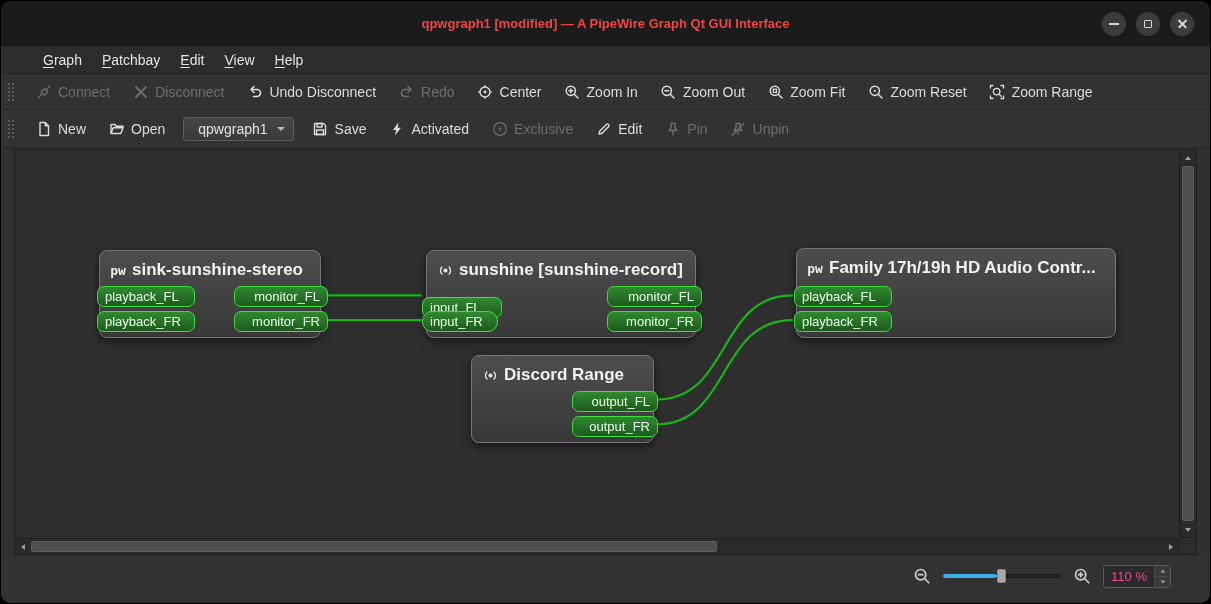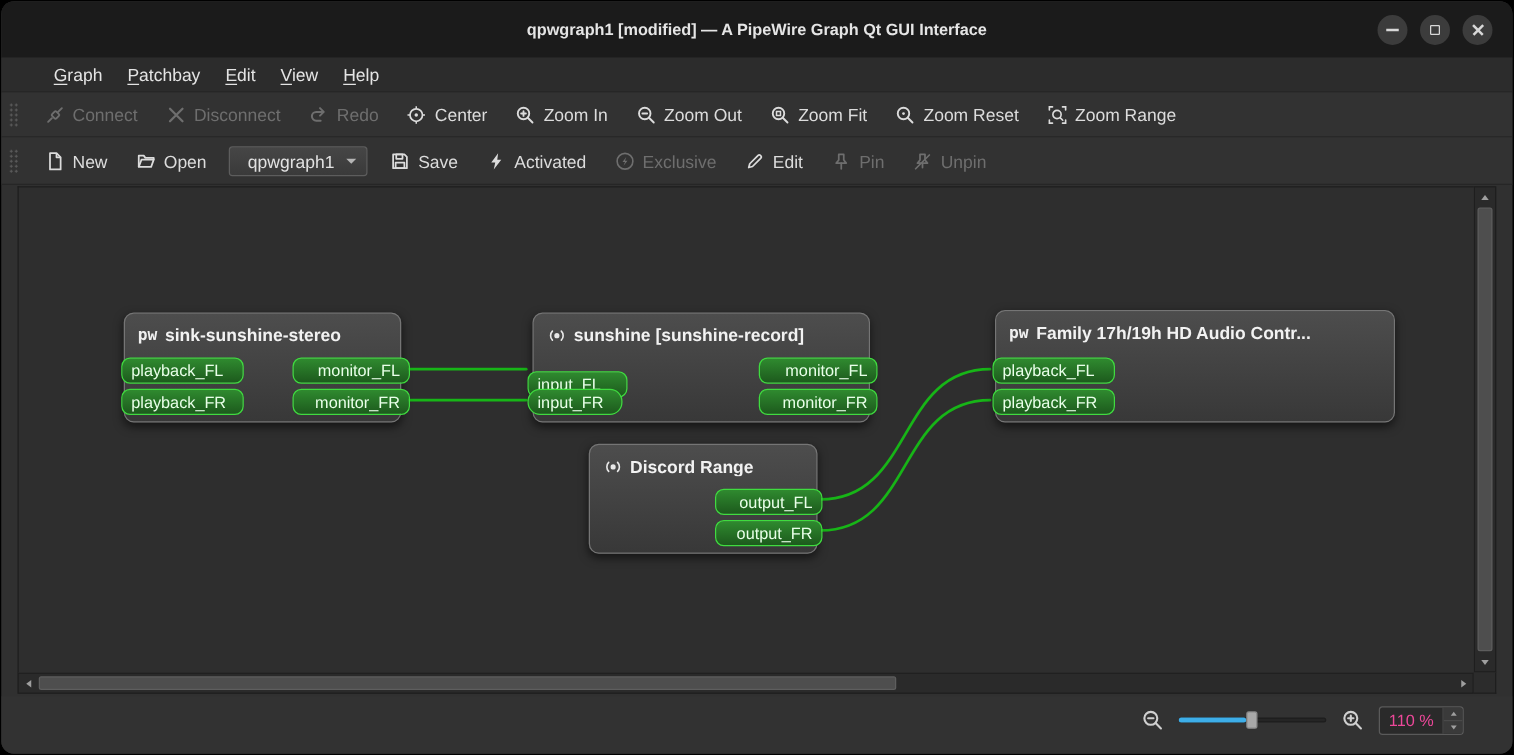--- a/index.html
+++ b/index.html
@@ -11,21 +11,21 @@
     border-radius: 11px; overflow: hidden;
     background: #303030; display: flex; flex-direction: column;
     border: 1px solid #000;
   }
 
   
   .titlebar {
     height: 45px; flex: 0 0 45px; background: #1b1b1b;
     position: relative; display: flex; align-items: center; justify-content: center;
   }
-  .titlebar .title { color: #e5e5e5; font-size: 13px; font-weight: bold; }
+  .titlebar .title { color: #ef4444; font-size: 13px; font-weight: bold; }
   .winbtns { position: absolute; right: 16px; top: 50%; transform: translateY(-50%); display: flex; gap: 10px; }
   .winbtn { width: 24px; height: 24px; border-radius: 50%; background: #3c3c3c; position: relative; cursor: default; }
   .glyph-min { position:absolute; left:7px; top:11.5px; width:10px; height:1.6px; background:#d8d8d8; }
   .glyph-max { position:absolute; left:8px; top:8px; width:8px; height:8px; border:1.3px solid #d8d8d8; border-radius:1px; }
   .glyph-close { position:absolute; left:6.5px; top:6.5px; width:11px; height:11px; }
   .glyph-close::before, .glyph-close::after {
     content:""; position:absolute; left:0; top:5px; width:11px; height:1.5px; background:#d8d8d8;
   }
   .glyph-close::before { transform: rotate(45deg); }
   .glyph-close::after  { transform: rotate(-45deg); }
@@ -76,21 +76,21 @@
   }
   .connections-svg { position: absolute; inset: 0; width: 100%; height: 100%; }
   .gconn { fill: none; stroke: var(--c-connection-green, #17b517); stroke-width: 2.2px; stroke-linecap: round; }
 
   .gnode {
     position: absolute; border-radius: 8px;
     background: linear-gradient(#4d4d4d, #383838);
     border: 1px solid #757575; box-shadow: 0 3px 8px rgba(0,0,0,.55);
   }
   .gnode-head { display:flex; align-items:center; gap:6px; padding: 9px 10px 0 10px; }
-  .gnode-title { color:#f2f2f2; font-size:14px; font-weight:bold; white-space:nowrap; overflow:hidden; text-overflow:ellipsis; }
+  .gnode-title { color:#f2f2f2; font-size:17px; font-weight:bold; white-space:nowrap; overflow:hidden; text-overflow:ellipsis; }
   .pwglyph { font-family: "DejaVu Sans Mono", monospace; font-weight: bold; font-size: 13px; color:#efefef; line-height: 1; }
   .gnode-icon { display:inline-flex; width:16px; height:16px; align-items:center; justify-content:center; flex:0 0 16px; }
 
   .gport {
     position: absolute; height: 21px; line-height: 19px;
     background: linear-gradient(#2f8a2f, #1d5a1d);
     border: 1.5px solid var(--c-port-green, #3fdc3f);
     border-radius: 7px; color: #e9ffe9; font-size: 13px;
     padding: 0 7px; white-space: nowrap; cursor: crosshair;
   }
@@ -180,20 +180,29 @@
 
     <div class="tbtn disabled">
       <span class="icon">
           <svg viewBox="0 0 16 16" fill="none" stroke="currentColor" stroke-width="1.8" stroke-linecap="round">
             <path d="M3 3l10 10M13 3L3 13"></path>
           </svg>
         </span>
       <span class="tlabel">Disconnect</span>
     </div>
 
+    <div class="tbtn">
+      <span class="icon">
+          <svg viewBox="0 0 16 16" fill="none" stroke="currentColor" stroke-width="1.6" stroke-linecap="round" stroke-linejoin="round">
+            <path d="M4.5 5.5h5.5a3.5 3.5 0 0 1 0 7H6.5"></path>
+            <path d="M7 2.5l-3 3 3 3"></path>
+          </svg>
+        </span>
+      <span class="tlabel">Undo Disconnect</span>
+    </div>
 
     <div class="tbtn disabled">
       <span class="icon">
           <svg viewBox="0 0 16 16" fill="none" stroke="currentColor" stroke-width="1.6" stroke-linecap="round" stroke-linejoin="round">
             <path d="M11.5 5.5H6a3.5 3.5 0 0 0 0 7h3.5"></path>
             <path d="M9 2.5l3 3-3 3"></path>
           </svg>
         </span>
       <span class="tlabel">Redo</span>
     </div>

